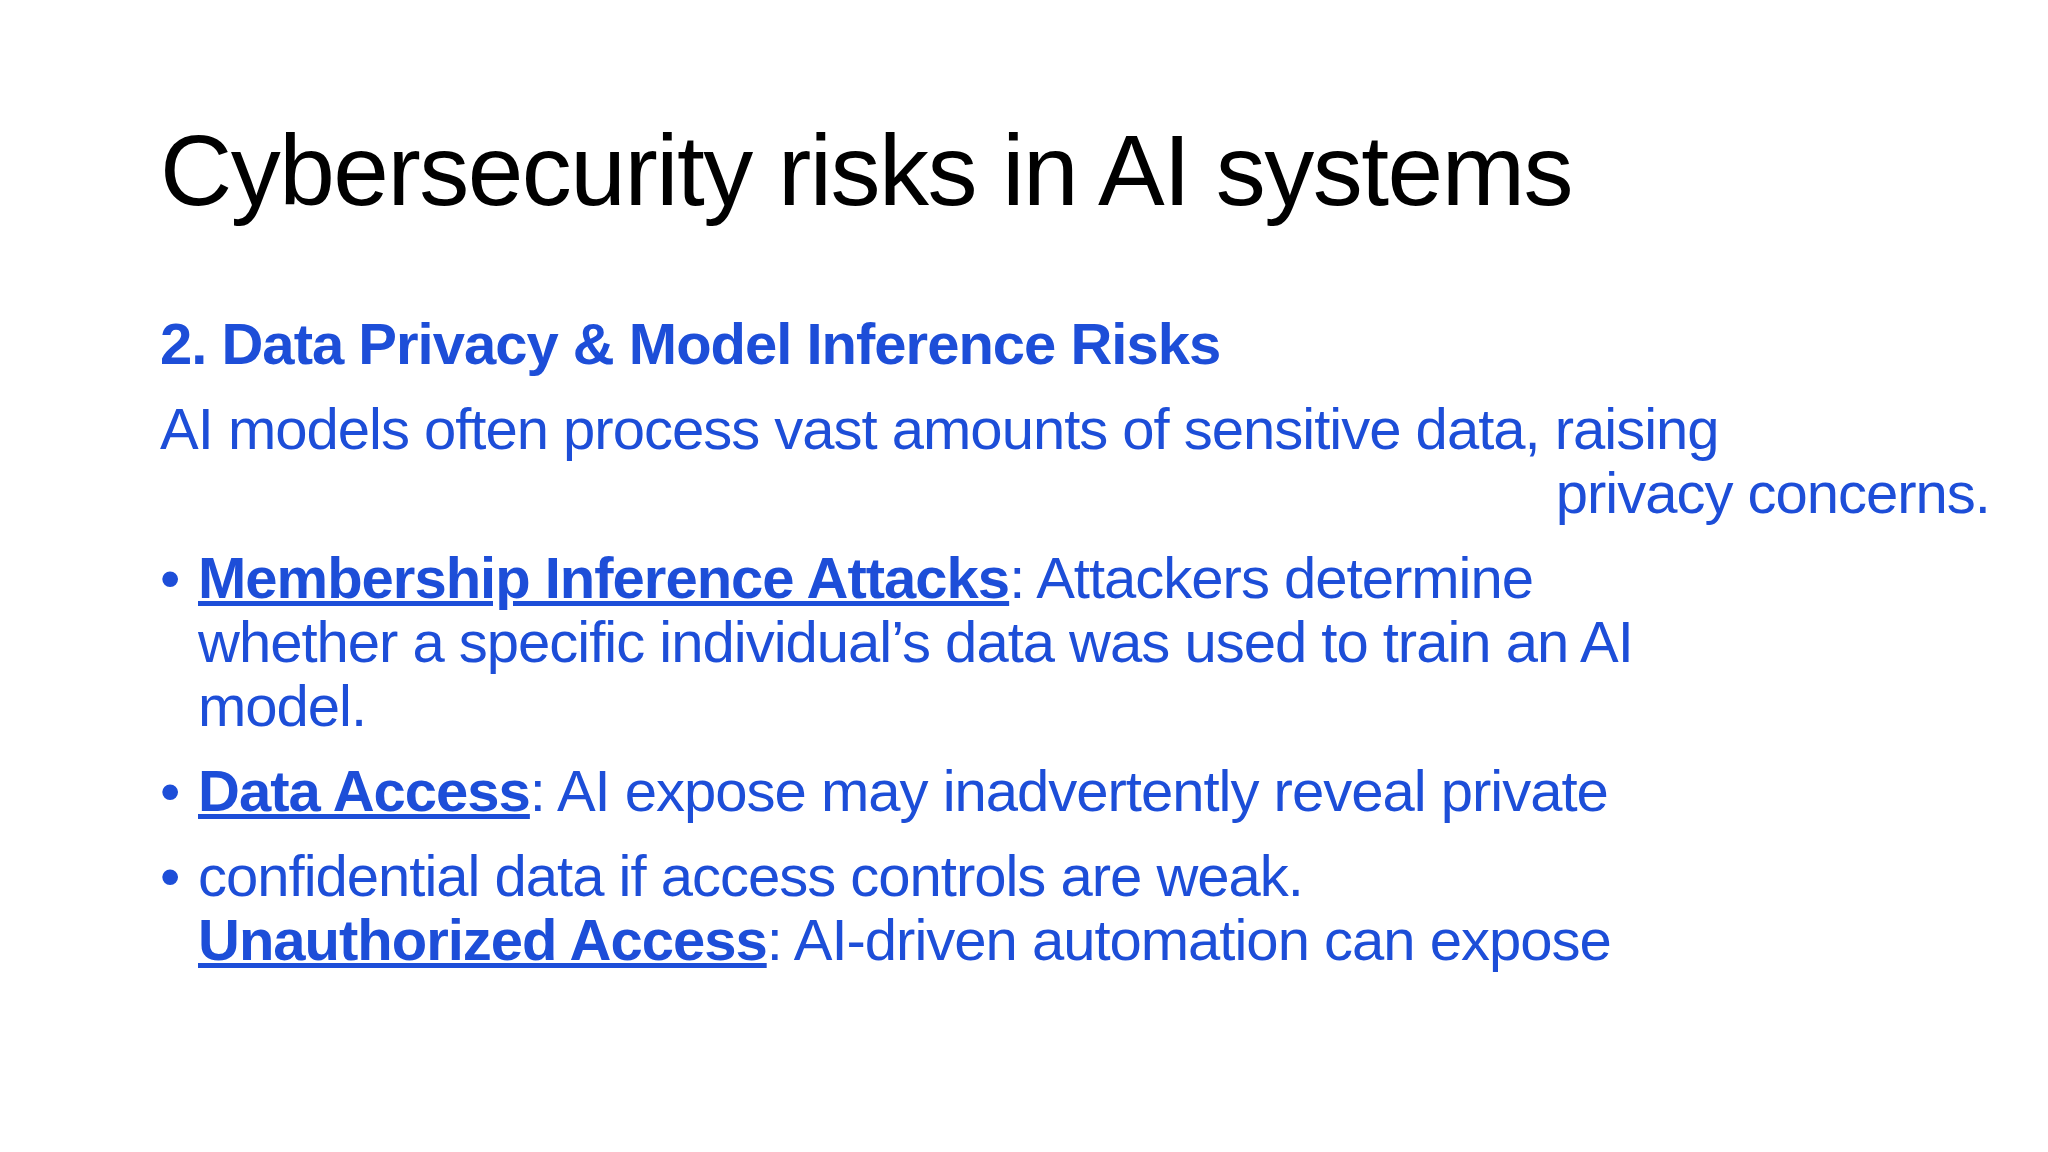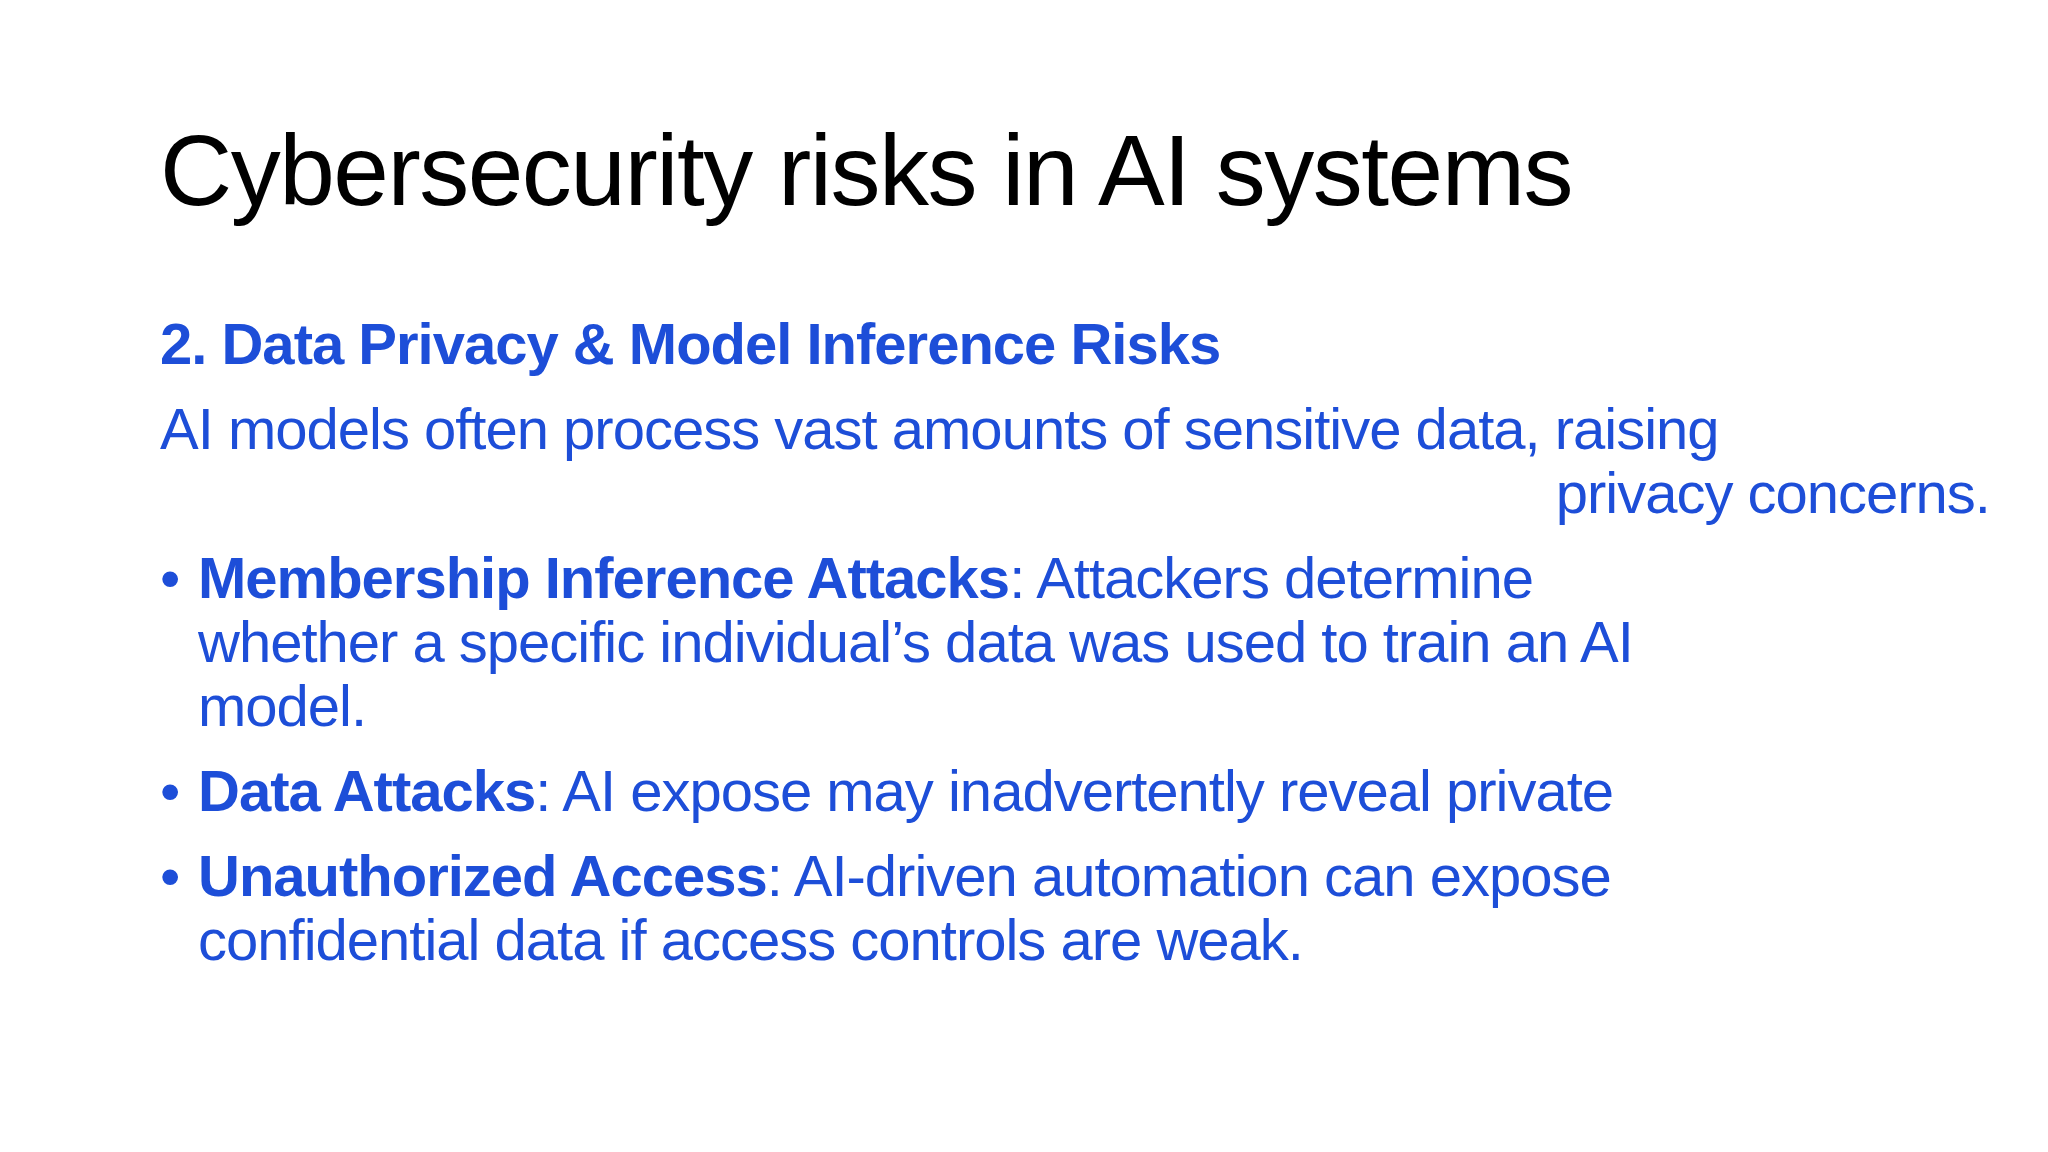--- a/index.html
+++ b/index.html
@@ -56,20 +56,21 @@
     position: relative;
     padding-left: 38px;
   }
   .bullet-item .marker {
     position: absolute;
     left: 0;
     top: 0;
   }
   .b {
     font-weight: 700;
+    text-decoration: underline;
   }
 </style>
 </head>
 <body>
 
 <div class="slide">
   <h1 class="title">Cybersecurity risks in AI systems</h1>
 
   <div class="content">
 
@@ -82,23 +83,23 @@
 
     <div id="bullet-list">
         <div class="block bullet-item">
           <span class="marker">•</span>
           <span class="line"><span class="b">Membership Inference Attacks</span><span>: Attackers determine</span></span>
           <span class="line">whether a specific individual’s data was used to train an AI</span>
           <span class="line">model.</span>
         </div>
         <div class="block bullet-item">
           <span class="marker">•</span>
-          <span class="line"><span class="b">Data Attacks</span><span>: AI expose may inadvertently reveal private</span></span>
+          <span class="line"><span class="b">Data Access</span><span>: AI expose may inadvertently reveal private</span></span>
         </div>
         <div class="block bullet-item">
           <span class="marker">•</span>
+          <span class="line">confidential data if access controls are weak.</span>
           <span class="line"><span class="b">Unauthorized Access</span><span>: AI-driven automation can expose</span></span>
-          <span class="line">confidential data if access controls are weak.</span>
         </div>
       </div>
 
   </div>
 </div>
 
 </body></html>

